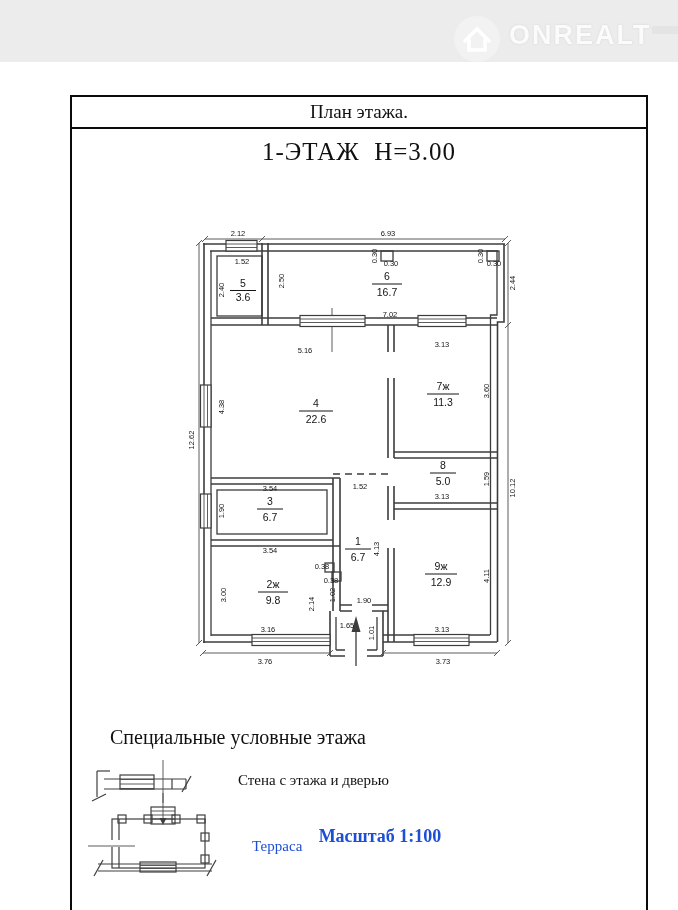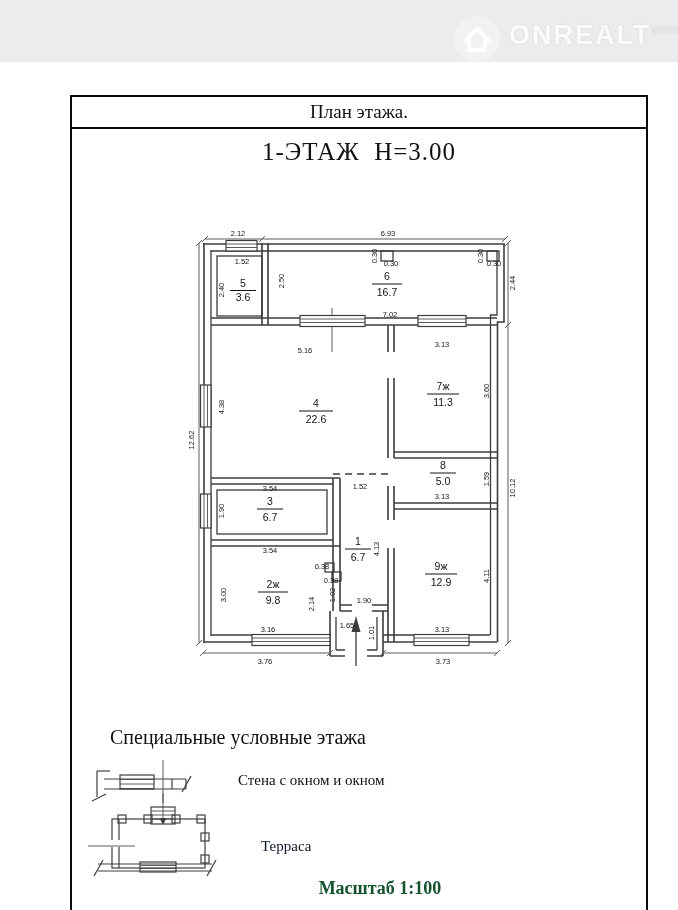--- a/index.html
+++ b/index.html
@@ -12,23 +12,23 @@
   .wm-brand{font-family:"Liberation Sans",sans-serif;font-weight:bold;font-size:27px;line-height:27px;
             color:#fbfbfb;letter-spacing:2px;text-shadow:0 0 2px rgba(190,190,190,.55);}
   .wm-tagline{width:138px;height:8px;margin-top:4px;background:#e4e4e4;border-radius:1px;}
   .page{position:absolute;left:70px;top:53px;width:574px;height:840px;border:2px solid #0a0a0a;background:#fff;z-index:1;margin-top:42px;}
   .title-band{height:30px;border-bottom:2px solid #0a0a0a;display:flex;align-items:center;justify-content:center;
               font-size:19px;color:#111;}
   .plan-heading{position:absolute;left:70px;top:138px;width:578px;text-align:center;font-size:25px;
                 letter-spacing:1px;color:#101010;white-space:pre;z-index:2;}
   .legend-heading{position:absolute;left:110px;top:726px;font-size:20px;color:#101010;z-index:2;}
   .legend-label-1{position:absolute;left:238px;top:772px;font-size:15px;color:#101010;z-index:2;}
-  .legend-label-2{position:absolute;left:261px;top:838px;font-size:15px;color:#0f172a;z-index:2;}
-  .scale-label{position:absolute;left:280px;top:878px;width:200px;text-align:center;font-weight:bold;
-               font-size:18px;color:#14532d;z-index:2;}
+  .legend-label-2{position:absolute;left:252px;top:838px;font-size:15px;color:#1d4ed8;z-index:2;}
+  .scale-label{position:absolute;left:280px;top:826px;width:200px;text-align:center;font-weight:bold;
+               font-size:18px;color:#1d4ed8;z-index:2;}
   svg.plan{position:absolute;left:0;top:0;z-index:3;}
   svg.plan text{font-family:"Liberation Sans",sans-serif;fill:#141414;}
   .dim{font-size:7.5px;text-anchor:middle;}
   .room-num,.room-area{font-size:10.5px;text-anchor:middle;}
   .w{stroke:#3c3c3c;stroke-width:1.6;fill:none;}
   .w2{stroke:#3c3c3c;stroke-width:1.3;fill:none;}
   .thin{stroke:#4a4a4a;stroke-width:0.9;fill:none;}
   .winrect{fill:#fff;stroke:#3c3c3c;stroke-width:1.2;}
   .frac{stroke:#141414;stroke-width:1;}
   .dash{stroke:#3c3c3c;stroke-width:1.4;stroke-dasharray:7 5;fill:none;}
@@ -300,17 +300,17 @@
       <line class="lg" x1="98" y1="871" x2="212" y2="871"></line>
       <line class="lg" x1="94" y1="876" x2="103" y2="860"></line>
       <line class="lg" x1="207" y1="876" x2="216" y2="860"></line>
       <rect class="lg" x="140" y="862" width="36" height="10" fill="#e8e8e8"></rect>
       <line class="thin" x1="140" y1="865.5" x2="176" y2="865.5"></line>
       <line class="thin" x1="140" y1="868.5" x2="176" y2="868.5"></line>
     </g>
   </svg>
 
   <div class="legend-heading">Специальные условные этажа</div>
-  <div class="legend-label-1">Стена с окном и окном</div>
+  <div class="legend-label-1">Стена с этажа и дверью</div>
   <div class="legend-label-2">Терраса</div>
   <div class="scale-label">Масштаб 1:100</div>
 
 </div>
 
 </body></html>

